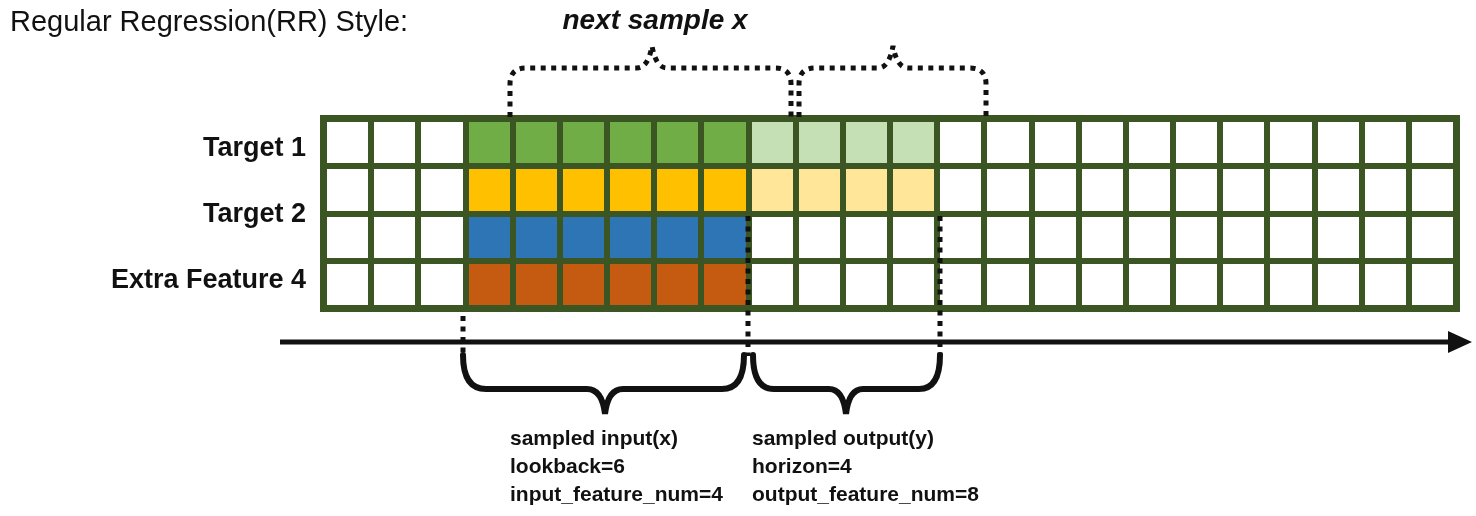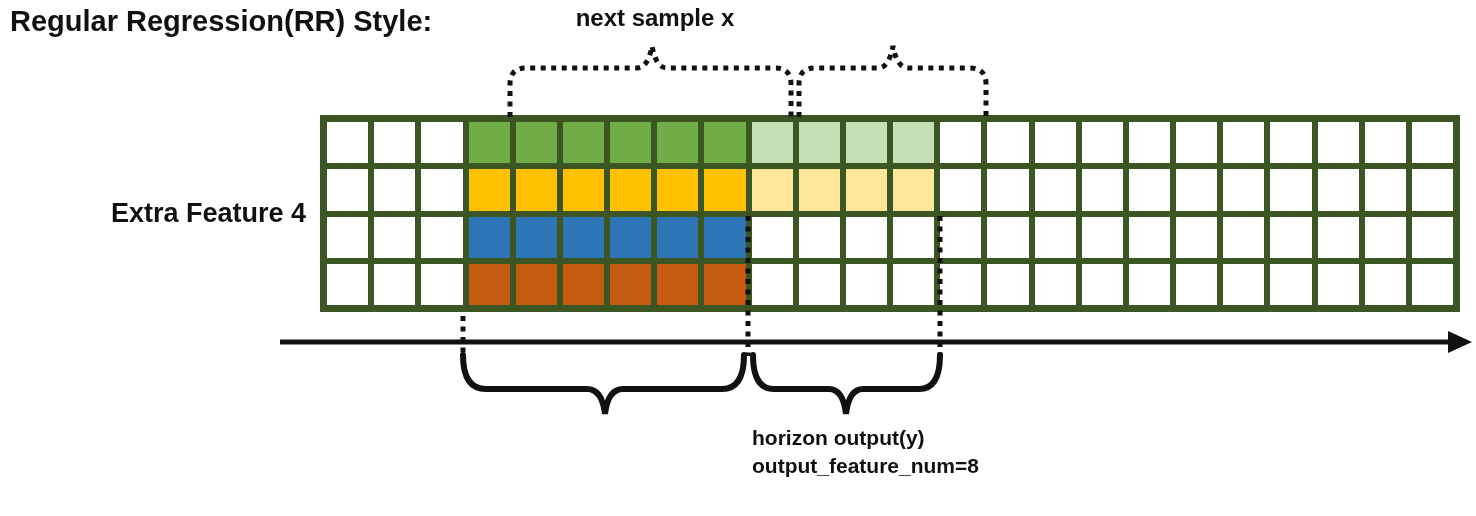--- a/index.html
+++ b/index.html
@@ -1,26 +1,26 @@
 <!DOCTYPE html>
 <html><head>
 <meta charset="utf-8">
 <style>
   html,body{margin:0;padding:0;background:#fff;}
   .canvas{
     position:relative;width:1476px;height:516px;background:#ffffff;
     font-family:"Liberation Sans",sans-serif;color:#111;overflow:hidden;
   }
   .title{
-    position:absolute;left:10px;top:5px;font-size:29px;font-weight:bold;
+    position:absolute;left:10px;top:5px;font-size:29px;font-weight:normal;
     letter-spacing:0;white-space:nowrap;
   }
   .brace-label{
     position:absolute;top:4px;transform:translateX(-50%);
-    font-size:24px;font-weight:600;white-space:nowrap;
+    font-size:28px;font-style:italic;font-weight:600;white-space:nowrap;
   }
   .next-x{left:655px;}
   .next-y{left:895px;}
   .row-labels{
     position:absolute;left:0;top:115px;width:312px;height:197px;
     display:flex;flex-direction:column;
   }
   .row-label{
     flex:1;display:flex;align-items:center;justify-content:flex-end;
     font-size:27px;font-weight:bold;white-space:nowrap;padding-right:6px;
@@ -45,20 +45,22 @@
 </head>
 <body>
 
 <div class="canvas">
 
   <div class="title">Regular Regression(RR) Style:</div>
 
   <div class="brace-label next-x">next sample x</div>
 
   <div class="row-labels">
+      <div class="row-label">Target 1</div>
+      <div class="row-label">Target 2</div>
       <div class="row-label">Extra Feature 4</div>
     </div>
 
   <div class="grid" style="background: rgb(60, 86, 35); grid-template-columns: repeat(24, 1fr); grid-template-rows: repeat(4, 1fr);">
       <div class="cell" style="background: rgb(255, 255, 255);"></div>
       <div class="cell" style="background: rgb(255, 255, 255);"></div>
       <div class="cell" style="background: rgb(255, 255, 255);"></div>
       <div class="cell" style="background: rgb(112, 173, 71);"></div>
       <div class="cell" style="background: rgb(112, 173, 71);"></div>
       <div class="cell" style="background: rgb(112, 173, 71);"></div>
@@ -166,19 +168,25 @@
 
     <line x1="280" y1="342" x2="1450" y2="342" stroke="#111" stroke-width="5"></line>
     <polygon points="1448,331 1448,353 1472,342" fill="#111"></polygon>
 
     <path d="M 463 355 Q 463 389 486 389 L 587 389 Q 602 389 605 414 Q 608 389 623 389 L 722 389 Q 744 389 744 355" fill="none" stroke="#111" stroke-width="6" stroke-linecap="round"></path>
 
     <path d="M 753 355 Q 753 389 774 389 L 829 389 Q 843 389 846 414 Q 849 389 863 389 L 919 389 Q 940 389 940 355" fill="none" stroke="#111" stroke-width="6" stroke-linecap="round"></path>
   </svg>
 
 
+  <div class="sample-block input-block">
+    <div>sampled input(x)</div>
+    <div>lookback=6</div>
+    <div>input_feature_num=4</div>
+  </div>
 
   <div class="sample-block output-block">
-    <div>horizon output(y)</div>
+    <div>sampled output(y)</div>
+    <div>horizon=4</div>
     <div>output_feature_num=8</div>
   </div>
 
 </div>
 
 </body></html>

